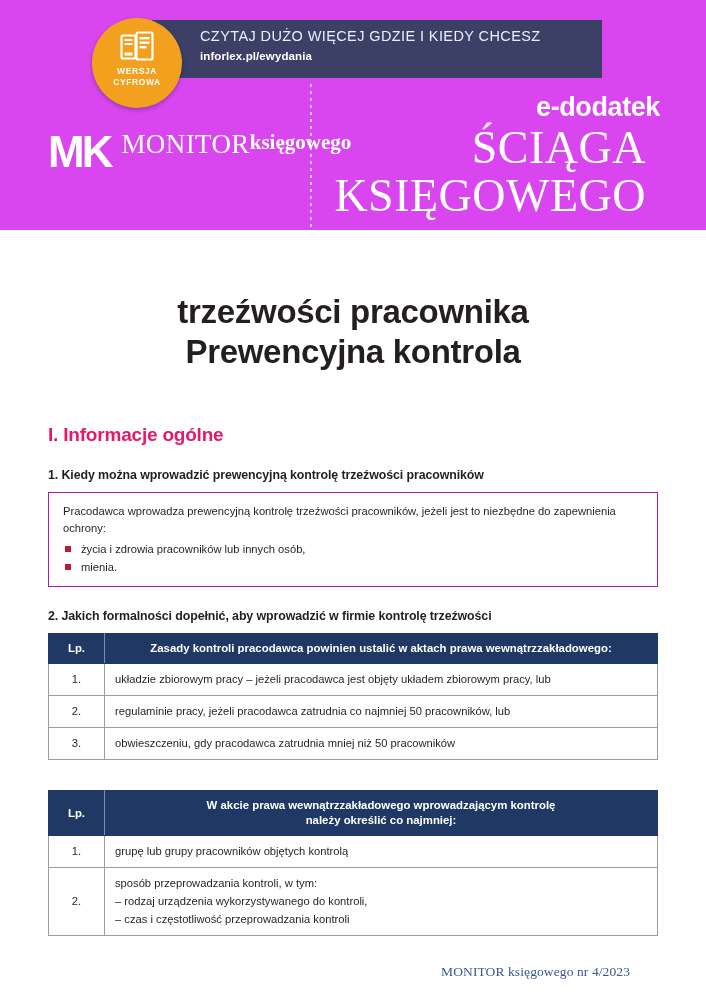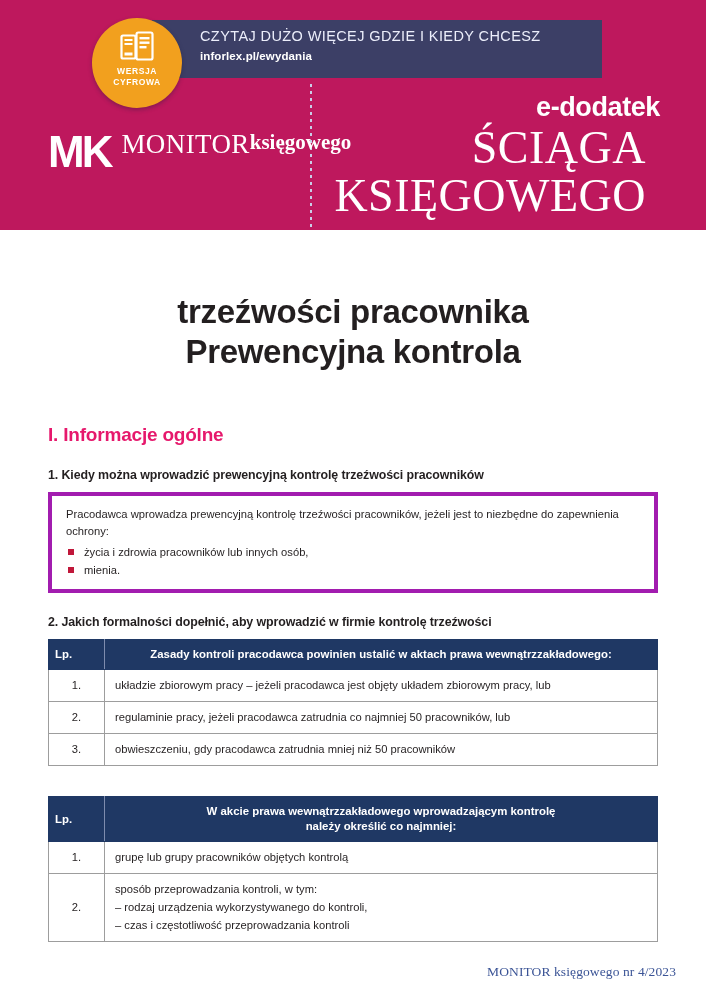--- a/index.html
+++ b/index.html
@@ -20,21 +20,21 @@
     background: #ffffff;
     overflow: hidden;
     box-sizing: border-box;
   }
 
   
   .masthead {
     position: relative;
     width: 706px;
     height: 230px;
-    background: #be185d;
+    background: #d946ef;
     box-sizing: border-box;
   }
 
   
   .promo-strip {
     position: absolute;
     left: 152px;
     top: 20px;
     width: 450px;
     height: 58px;
@@ -204,21 +204,21 @@
   .sub-heading {
     margin: 22px 0 10px 0;
     color: #231f20;
     font-size: 12.4px;
     font-weight: bold;
     letter-spacing: -0.1px;
   }
 
   
   .callout {
-    border: 4px solid #a21caf;
+    border: 1px solid #a21caf;
     padding: 10px 12px 10px 14px;
     box-sizing: border-box;
     color: #231f20;
     font-size: 11.2px;
     line-height: 17px;
   }
   .callout p {
     margin: 0;
   }
   .callout ul {
@@ -257,21 +257,21 @@
     background: #1f3864;
     color: #ffffff;
     font-size: 11.4px;
     font-weight: bold;
     padding: 7px 6px;
     border-color: #1f3864;
     line-height: 15px;
   }
   .data-table thead th.col-lp {
     width: 56px;
-    text-align: left;
+    text-align: center;
     border-right: 1px solid #7e8cae;
   }
   .data-table thead th.col-main {
     text-align: center;
   }
   .data-table tbody td {
     color: #231f20;
     font-size: 11.2px;
     padding: 7px 10px;
     line-height: 17px;
@@ -294,21 +294,21 @@
   .sub-list li {
     line-height: 18px;
   }
 
   
   .footer {
     position: absolute;
     left: 0;
     right: 0;
     bottom: 20px;
-    padding: 0 30px;
+    padding: 0 76px;
     box-sizing: border-box;
     text-align: right;
   }
   .footer-text {
     color: #3b5496;
     font-family: "Liberation Serif", serif;
     font-size: 13.5px;
     letter-spacing: 0.1px;
   }
 </style>

